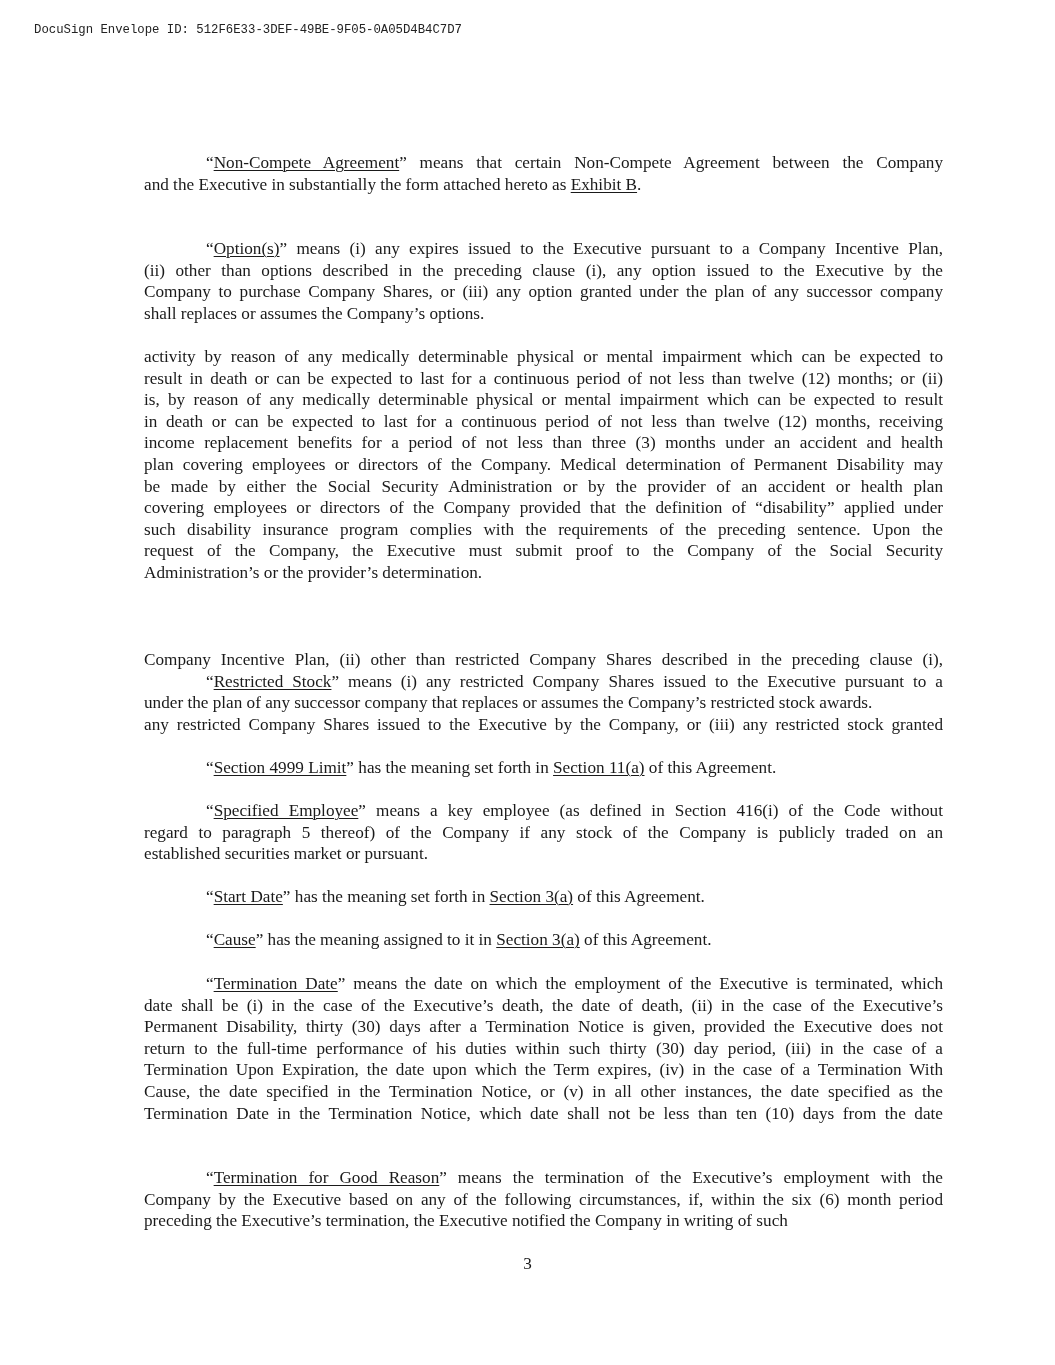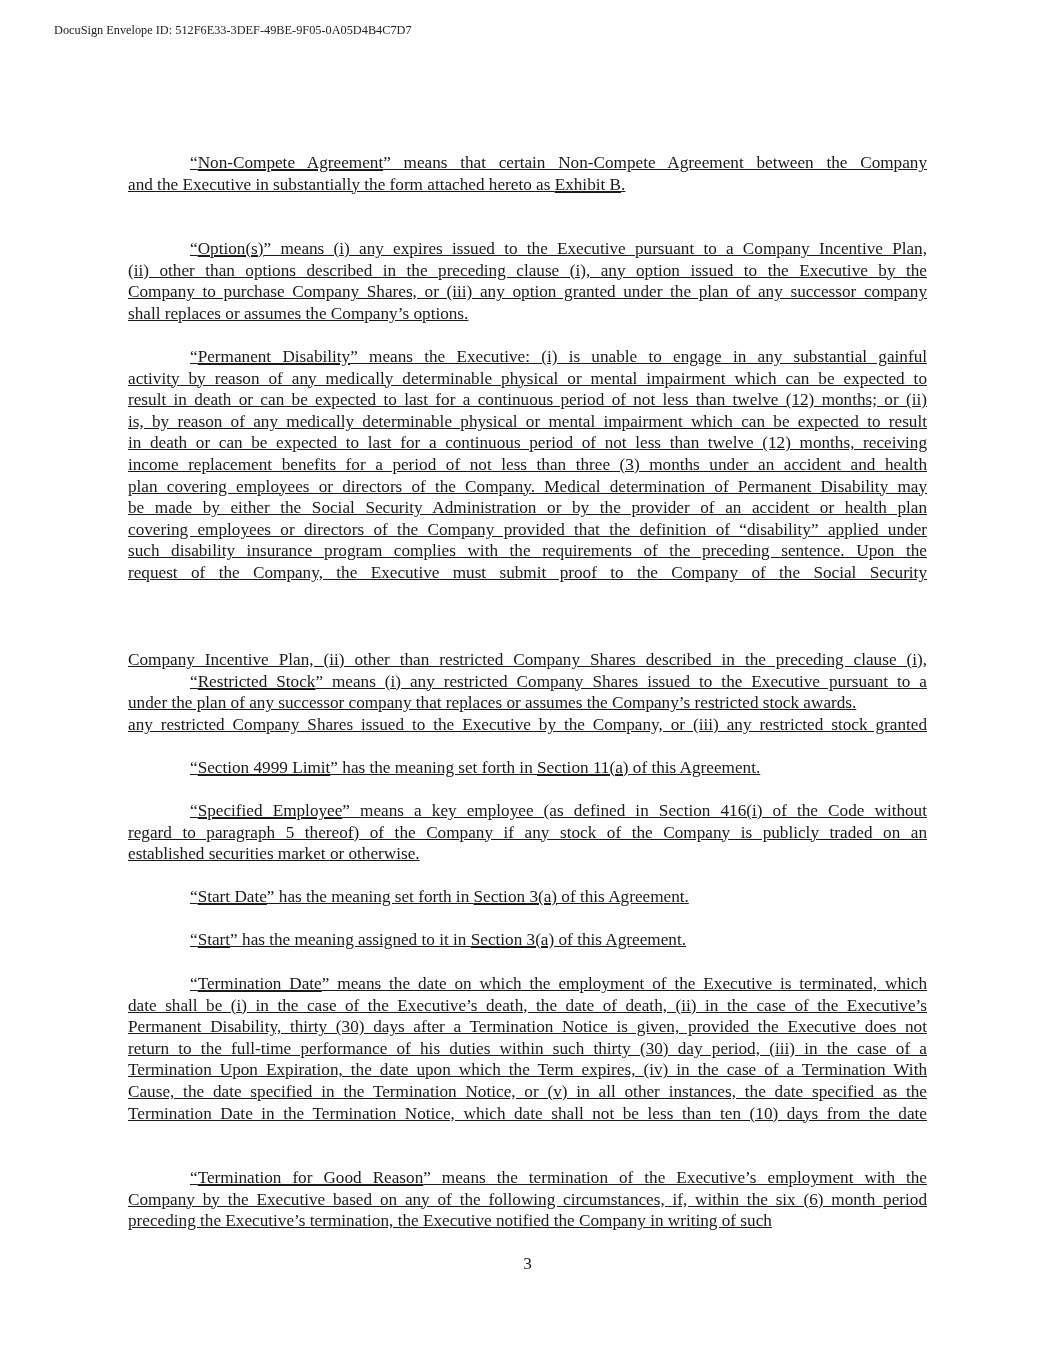--- a/index.html
+++ b/index.html
@@ -1,25 +1,25 @@
 <!DOCTYPE html>
 <html><head>
   <meta charset="utf-8">
   <style>
     html, body { margin: 0; padding: 0; background: #ffffff; }
     body { width: 1055px; height: 1365px; position: relative; overflow: hidden; }
     .envelope {
       position: absolute; left: 34px; top: 23px;
-      font-family: Liberation Serif, serif; font-size: 12.3px; color: #222; margin-left: 20px;
+      font-family: Liberation Mono, monospace; font-size: 12.3px; color: #222;
     }
     .page {
       position: absolute; left: 128px; top: 0; width: 799px;
       font-family: "Liberation Serif", serif; font-size: 17.2px; line-height: 21.6px; color: #1a1a1a;
     }
-    .para { position: absolute; left: 0; width: 799px; text-decoration: underline; }
+    .para { position: absolute; left: 16px; width: 799px; }
     .line { display: block; white-space: nowrap; height: 21.6px; }
     .line.j { text-align: justify; text-align-last: justify; white-space: normal; overflow: hidden; }
     .line.first { padding-left: 62px; }
     .line.first.j { width: 737px; }
     u { text-decoration: underline; text-underline-offset: 2px; text-decoration-thickness: 1px; }
     .pagenum {
       position: absolute; left: 0; width: 1055px; top: 1254px; text-align: center;
       font-family: "Liberation Serif", serif; font-size: 17.2px; color: #1a1a1a;
     }
   </style>
@@ -33,51 +33,51 @@
       <span class="line first j"><span>“</span><u>Non-Compete Agreement</u><span>” means that certain Non-Compete Agreement between the Company</span></span>
       <span class="line"><span>and the Executive in substantially the form attached hereto as </span><u>Exhibit B</u><span>.</span></span>
     </div>
   <div class="para" style="top:238px">
       <span class="line first j"><span>“</span><u>Option(s)</u><span>” means (i) any expires issued to the Executive pursuant to a Company Incentive Plan,</span></span>
       <span class="line j"><span>(ii) other than options described in the preceding clause (i), any option issued to the Executive by the</span></span>
       <span class="line j"><span>Company to purchase Company Shares, or (iii) any option granted under the plan of any successor company</span></span>
       <span class="line"><span>shall replaces or assumes the Company’s options.</span></span>
     </div>
   <div class="para" style="top:346px">
-      <span class="line first j"><span>“</span><u>Permanent Disability</u><span>” means the Executive: (i) is unable to engage in any substantial gainful</span></span>
       <span class="line j"><span>activity by reason of any medically determinable physical or mental impairment which can be expected to</span></span>
       <span class="line j"><span>result in death or can be expected to last for a continuous period of not less than twelve (12) months; or (ii)</span></span>
       <span class="line j"><span>is, by reason of any medically determinable physical or mental impairment which can be expected to result</span></span>
       <span class="line j"><span>in death or can be expected to last for a continuous period of not less than twelve (12) months, receiving</span></span>
       <span class="line j"><span>income replacement benefits for a period of not less than three (3) months under an accident and health</span></span>
       <span class="line j"><span>plan covering employees or directors of the Company.  Medical determination of Permanent Disability may</span></span>
       <span class="line j"><span>be made by either the Social Security Administration or by the provider of an accident or health plan</span></span>
       <span class="line j"><span>covering employees or directors of the Company provided that the definition of “disability” applied under</span></span>
       <span class="line j"><span>such disability insurance program complies with the requirements of the preceding sentence.  Upon the</span></span>
       <span class="line j"><span>request of the Company, the Executive must submit proof to the Company of the Social Security</span></span>
+      <span class="line"><span>Administration’s or the provider’s determination.</span></span>
     </div>
   <div class="para" style="top:649px">
       <span class="line j"><span>Company Incentive Plan, (ii) other than restricted Company Shares described in the preceding clause (i),</span></span>
       <span class="line first j"><span>“</span><u>Restricted Stock</u><span>” means (i) any restricted Company Shares issued to the Executive pursuant to a</span></span>
       <span class="line"><span>under the plan of any successor company that replaces or assumes the Company’s restricted stock awards.</span></span>
       <span class="line j"><span>any restricted Company Shares issued to the Executive by the Company, or (iii) any restricted stock granted</span></span>
     </div>
   <div class="para" style="top:757px">
       <span class="line first"><span>“</span><u>Section 4999 Limit</u><span>” has the meaning set forth in </span><u>Section 11(a)</u><span> of this Agreement.</span></span>
     </div>
   <div class="para" style="top:800px">
       <span class="line first j"><span>“</span><u>Specified Employee</u><span>” means a key employee (as defined in Section 416(i) of the Code without</span></span>
       <span class="line j"><span>regard to paragraph 5 thereof) of the Company if any stock of the Company is publicly traded on an</span></span>
-      <span class="line"><span>established securities market or otherwise.</span></span>
+      <span class="line"><span>established securities market or pursuant.</span></span>
     </div>
   <div class="para" style="top:886px">
       <span class="line first"><span>“</span><u>Start Date</u><span>” has the meaning set forth in </span><u>Section 3(a)</u><span> of this Agreement.</span></span>
     </div>
   <div class="para" style="top:929px">
-      <span class="line first"><span>“</span><u>Start</u><span>” has the meaning assigned to it in </span><u>Section 3(a)</u><span> of this Agreement.</span></span>
+      <span class="line first"><span>“</span><u>Cause</u><span>” has the meaning assigned to it in </span><u>Section 3(a)</u><span> of this Agreement.</span></span>
     </div>
   <div class="para" style="top:973px">
       <span class="line first j"><span>“</span><u>Termination Date</u><span>” means the date on which the employment of the Executive is terminated, which</span></span>
       <span class="line j"><span>date shall be (i) in the case of the Executive’s death, the date of death, (ii) in the case of the Executive’s</span></span>
       <span class="line j"><span>Permanent Disability, thirty (30) days after a Termination Notice is given, provided the Executive does not</span></span>
       <span class="line j"><span>return to the full-time performance of his duties within such thirty (30) day period, (iii) in the case of a</span></span>
       <span class="line j"><span>Termination Upon Expiration, the date upon which the Term expires, (iv) in the case of a Termination With</span></span>
       <span class="line j"><span>Cause, the date specified in the Termination Notice, or (v) in all other instances, the date specified as the</span></span>
       <span class="line j"><span>Termination Date in the Termination Notice, which date shall not be less than ten (10) days from the date</span></span>
     </div>

